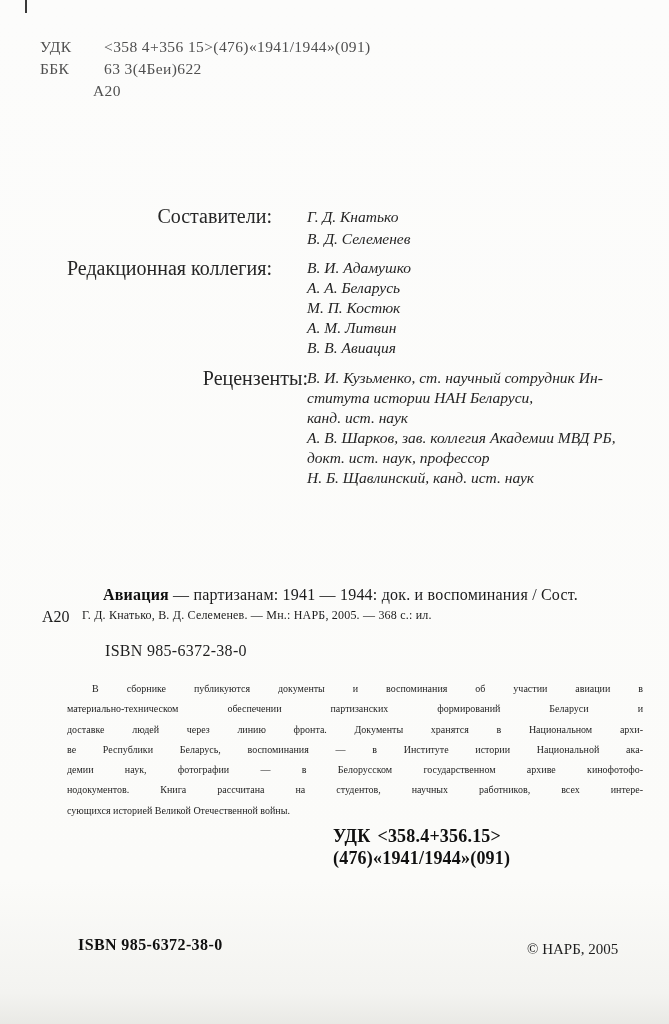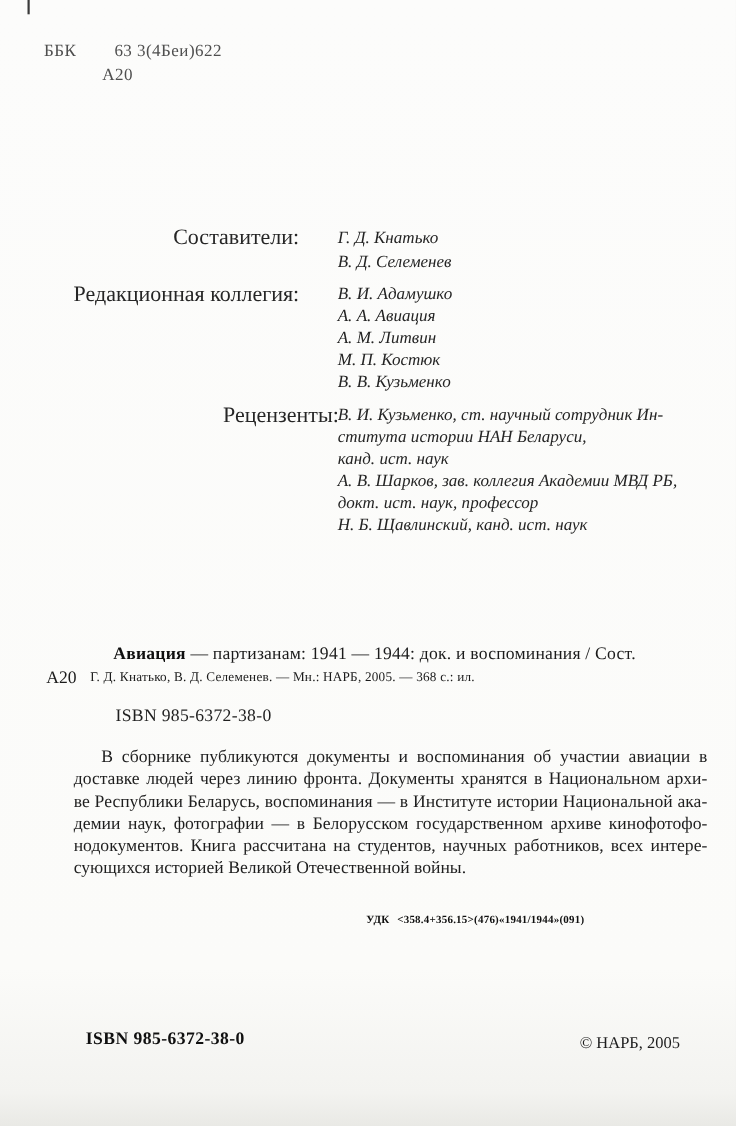--- a/index.html
+++ b/index.html
@@ -40,29 +40,29 @@
   .reviewer-lines div { height: 20px; }
   
   .cat-line1 { position: absolute; left: 103px; top: 586px; font-size: 16px; letter-spacing: 0.2px; color: #1b1b1b; }
   .cat-line1 b { color: #0f0f0f; }
   .cat-mark  { position: absolute; left: 42px;  top: 608px; font-size: 16px; color: #1b1b1b; }
   .cat-line2 { position: absolute; left: 82px;  top: 608px; font-size: 12px; letter-spacing: 0.2px; color: #1b1b1b; }
   .isbn-mid  { position: absolute; left: 105px; top: 642px; font-size: 16px; letter-spacing: 0.3px; color: #1f1f1f; }
   
   .annotation {
     position: absolute; left: 67px; top: 679px; width: 576px;
-    font-size: 16px; line-height: 20.3px; color: #1e1e1e;
+    font-size: 10px; line-height: 20.3px; color: #1e1e1e;
   }
   .annotation .jline { text-align: justify; text-align-last: justify; white-space: nowrap; }
   .annotation .jline-first { text-indent: 25px; }
   .annotation .jline-last { text-align-last: left; }
   
   .bottom-codes {
     position: absolute; left: 333px; top: 826px;
-    font-weight: bold; font-size: 10px; line-height: 21.5px;
+    font-weight: bold; font-size: 18px; line-height: 21.5px;
     color: #101010; letter-spacing: 0.2px;
   }
   .bottom-codes .code-label { display: inline-block; margin-right: 7px; }
   
   .isbn-footer {
     position: absolute; left: 78px; top: 936px;
     font-weight: bold; font-size: 16px; letter-spacing: 0.4px; color: #101010;
   }
   .copyright {
     position: absolute; left: 527px; top: 941px;
@@ -71,38 +71,41 @@
 </style>
 </head>
 <body>
 
 <div class="page">
 
   <div class="scan-line"></div>
 
   <div class="top-codes">
     <div class="code-row">
+      <span class="code-label">УДК</span><span>&lt;358 4+356 15&gt;(476)«1941/1944»(091)</span>
+    </div>
+    <div class="code-row">
       <span class="code-label">ББК</span><span>63 3(4Беи)622</span>
     </div>
     <div class="code-row author-mark-row">А20</div>
   </div>
 
   <div class="credit-label" style="top:206px;">Составители:</div>
   <div class="credit-values" style="top:206px; line-height:22px;">
     <div style="height:22px;">Г. Д. Кнатько</div>
     <div style="height:22px;">В. Д. Селеменев</div>
   </div>
 
   <div class="credit-label" style="top:258px;">Редакционная коллегия:</div>
   <div class="credit-values" style="top:258px;">
     <div>В. И. Адамушко</div>
-    <div>А. А. Авиация</div>
+    <div>А. А. Беларусь</div>
+    <div>М. П. Костюк</div>
     <div>А. М. Литвин</div>
-    <div>М. П. Костюк</div>
-    <div>В. В. Кузьменко</div>
+    <div>В. В. Авиация</div>
   </div>
 
   <div class="credit-label" style="top:368px;padding-left:36px;">Рецензенты:</div>
   <div class="credit-values reviewer-lines" style="top:368px;">
     <div>В. И. Кузьменко, ст. научный сотрудник Ин-</div>
     <div>ститута истории НАН Беларуси,</div>
     <div>канд. ист. наук</div>
     <div>А. В. Шарков, зав. коллегия Академии МВД РБ,</div>
     <div>докт. ист. наук, профессор</div>
     <div>Н. Б. Щавлинский, канд. ист. наук</div>
@@ -110,20 +113,21 @@
 
   <div class="cat-line1">
     <b>Авиация</b><span> — партизанам: 1941 — 1944: док. и воспоминания / Сост.</span>
   </div>
   <div class="cat-mark">А20</div>
   <div class="cat-line2">Г. Д. Кнатько, В. Д. Селеменев. — Мн.: НАРБ, 2005. — 368 с.: ил.</div>
   <div class="isbn-mid">ISBN 985-6372-38-0</div>
 
   <div class="annotation">
     <div class="jline jline-first">В сборнике публикуются документы и воспоминания об участии авиации в</div>
+    <div class="jline">материально-техническом обеспечении партизанских формирований Беларуси и</div>
     <div class="jline">доставке людей через линию фронта. Документы хранятся в Национальном архи-</div>
     <div class="jline">ве Республики Беларусь, воспоминания — в Институте истории Национальной ака-</div>
     <div class="jline">демии наук, фотографии — в Белорусском государственном архиве кинофотофо-</div>
     <div class="jline">нодокументов. Книга рассчитана на студентов, научных работников, всех интере-</div>
     <div class="jline jline-last">сующихся историей Великой Отечественной войны.</div>
   </div>
 
   <div class="bottom-codes">
     <div>
       <span class="code-label">УДК</span><span>&lt;358.4+356.15&gt;(476)«1941/1944»(091)</span>

